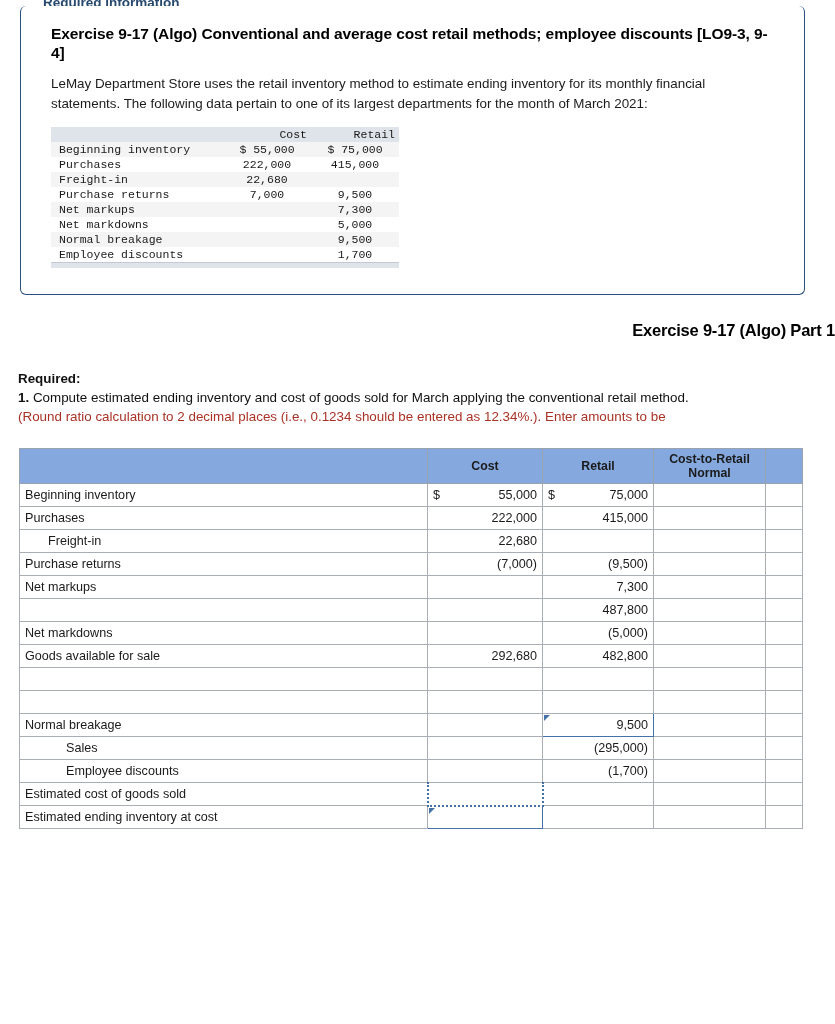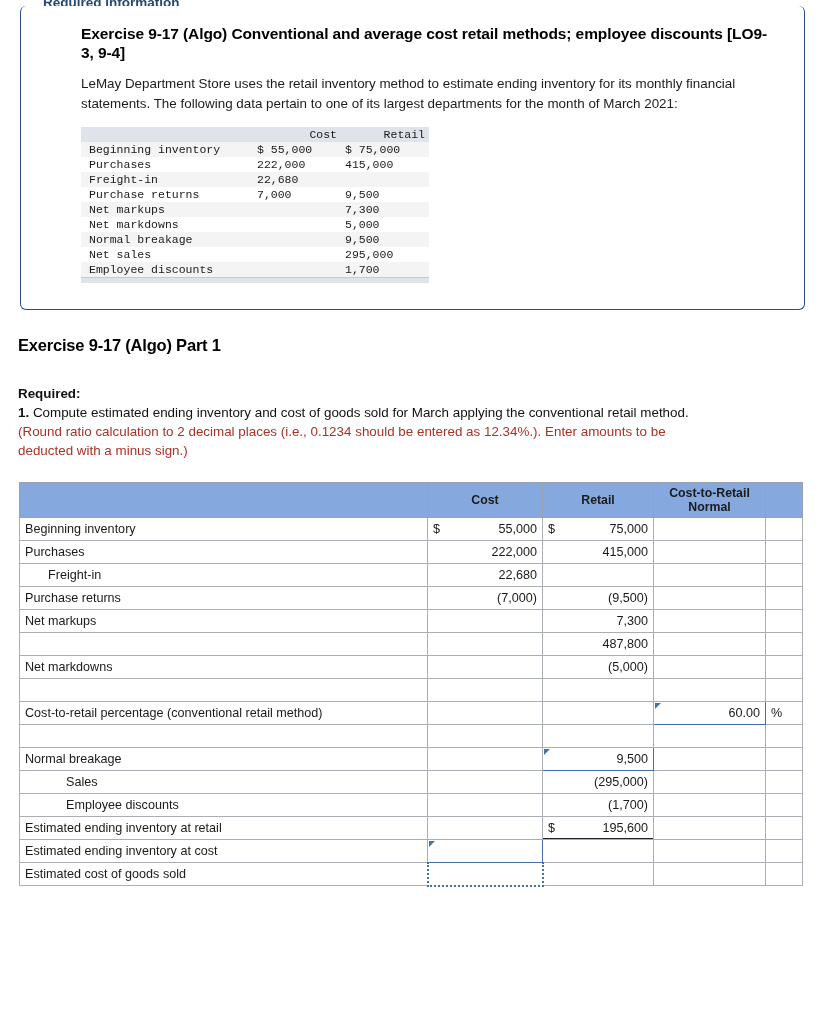--- a/index.html
+++ b/index.html
@@ -23,21 +23,21 @@
     margin-top:-4px;
     line-height:14px;
     height:10px;
     overflow:hidden;
   }
   .req-box {
     margin:0 30px 0 20px;
     border:1.5px solid #2A4E7E;
     border-radius:6px;
     border-top:none;
-    padding:10px 30px 26px 60px;
+    padding:10px 30px 26px 30px;
     margin-top:0;
   }
   .req-box .ex-title {
     font-weight:bold;
     font-size:15.5px;
     line-height:19px;
     color:#000;
     margin:8px 0 12px 0;
     letter-spacing:-0.1px;
   }
@@ -68,35 +68,36 @@
     line-height:15px;
     white-space:pre;
     font-weight:normal;
   }
   .mono-table thead tr { background:#dfe3ea; }
   .mono-table thead th { text-align:right; }
   .mono-table thead th.blank { width:172px; }
   .mono-table tbody tr:nth-child(odd) { background:#f4f4f4; }
   .mono-table tbody tr:nth-child(even) { background:#ffffff; }
   .mono-table td.lbl { text-align:left; padding-left:8px; width:172px; }
-  .mono-table td.num { text-align:left; width:88px; }
+  .mono-table td.num { text-align:center; width:88px; }
   .mono-foot {
     height:6px;
     background:#dfe3ea;
     width:348px;
     border-top:1px solid #c4c9d2;
   }
 
   
   .part-title {
     font-weight:bold;
     font-size:16.5px;
     color:#000;
     margin:26px 0 0 18px;
     letter-spacing:-0.2px;
+    text-align:right;
   }
   .required-blk { margin:30px 14px 0 18px; }
   .required-blk .rq-label { font-weight:bold; font-size:13.4px; color:#111; line-height:18px;}
   .required-blk .rq-line { font-size:13.4px; color:#111; line-height:19px; }
   .required-blk .rq-line b { font-weight:bold; }
   .required-blk .rq-red {
     color:#A93226;
     font-weight:normal;
     font-size:13.4px;
     line-height:19px;
@@ -217,43 +218,37 @@
           <td class="lbl">Net markdowns</td>
           <td class="num"></td>
           <td class="num">5,000</td>
         </tr>
         <tr>
           <td class="lbl">Normal breakage</td>
           <td class="num"></td>
           <td class="num">9,500</td>
         </tr>
         <tr>
-          <td class="lbl">Net sales</td>
-          <td class="num"></td>
-          <td class="num">295,000</td>
-        </tr>
-        <tr>
           <td class="lbl">Employee discounts</td>
           <td class="num"></td>
           <td class="num">1,700</td>
         </tr>
       </tbody>
     </table>
     <div class="mono-foot"></div>
 
   </div>
 </div>
 
 <div class="part-title">Exercise 9-17 (Algo) Part 1</div>
 
 <div class="required-blk">
   <div class="rq-label">Required:</div>
   <div class="rq-line"><b>1.</b><span> Compute estimated ending inventory and cost of goods sold for March applying the conventional retail method.</span></div>
   <div class="rq-red">(Round ratio calculation to 2 decimal places (i.e., 0.1234 should be entered as 12.34%.). Enter amounts to be</div>
-  <div class="rq-red">deducted with a minus sign.)</div>
 </div>
 
 <div class="grid-wrap">
 <table class="grid">
   <colgroup>
     <col class="c-label">
         <col class="c-cost">
         <col class="c-retail">
         <col class="c-ratio">
         <col class="c-pct">
@@ -328,36 +323,36 @@
     </tr>
 
     <tr>
       <td class="lab">Net markdowns</td>
       <td class="val singlebot-dark"></td>
       <td class="val singlebot-dark">(5,000)</td>
       <td class="val"></td>
       <td class="pct"></td>
     </tr>
 
+    <tr>
+      <td class="lab">Goods available for sale</td>
+      <td class="val">292,680</td>
+      <td class="val">482,800</td>
+      <td class="val"></td>
+      <td class="pct"></td>
+    </tr>
 
     <tr>
       <td class="lab"></td>
       <td class="val"></td>
       <td class="val"></td>
       <td class="val"></td>
       <td class="pct"></td>
     </tr>
 
-    <tr>
-      <td class="lab">Cost-to-retail percentage (conventional retail method)</td>
-      <td class="val"></td>
-      <td class="val"></td>
-      <td class="val sel">60.00</td>
-      <td class="pct">%</td>
-    </tr>
 
     <tr>
       <td class="lab"></td>
       <td class="val"></td>
       <td class="val"></td>
       <td class="val"></td>
       <td class="pct"></td>
     </tr>
 
     <tr>
@@ -378,44 +373,32 @@
     </tr>
 
     <tr>
       <td class="lab ind2">Employee discounts</td>
       <td class="val"></td>
       <td class="val singlebot-dark">(1,700)</td>
       <td class="val"></td>
       <td class="pct"></td>
     </tr>
 
-    <tr>
-      <td class="lab">Estimated ending inventory at retail</td>
-      <td class="val"></td>
-      <td class="val dblbottom">
-        <span class="money">
-              <span class="sym">$</span>
-              <span class="amt">195,600</span>
-            </span>
-      </td>
+
+    <tr>
+      <td class="lab">Estimated cost of goods sold</td>
+      <td class="val dotted"></td>
+      <td class="val"></td>
       <td class="val"></td>
       <td class="pct"></td>
     </tr>
 
     <tr>
       <td class="lab">Estimated ending inventory at cost</td>
       <td class="val sel"></td>
-      <td class="val"></td>
-      <td class="val"></td>
-      <td class="pct"></td>
-    </tr>
-
-    <tr>
-      <td class="lab">Estimated cost of goods sold</td>
-      <td class="val dotted"></td>
       <td class="val"></td>
       <td class="val"></td>
       <td class="pct"></td>
     </tr>
 
   </tbody>
 </table>
 </div>
 
 </body></html>

